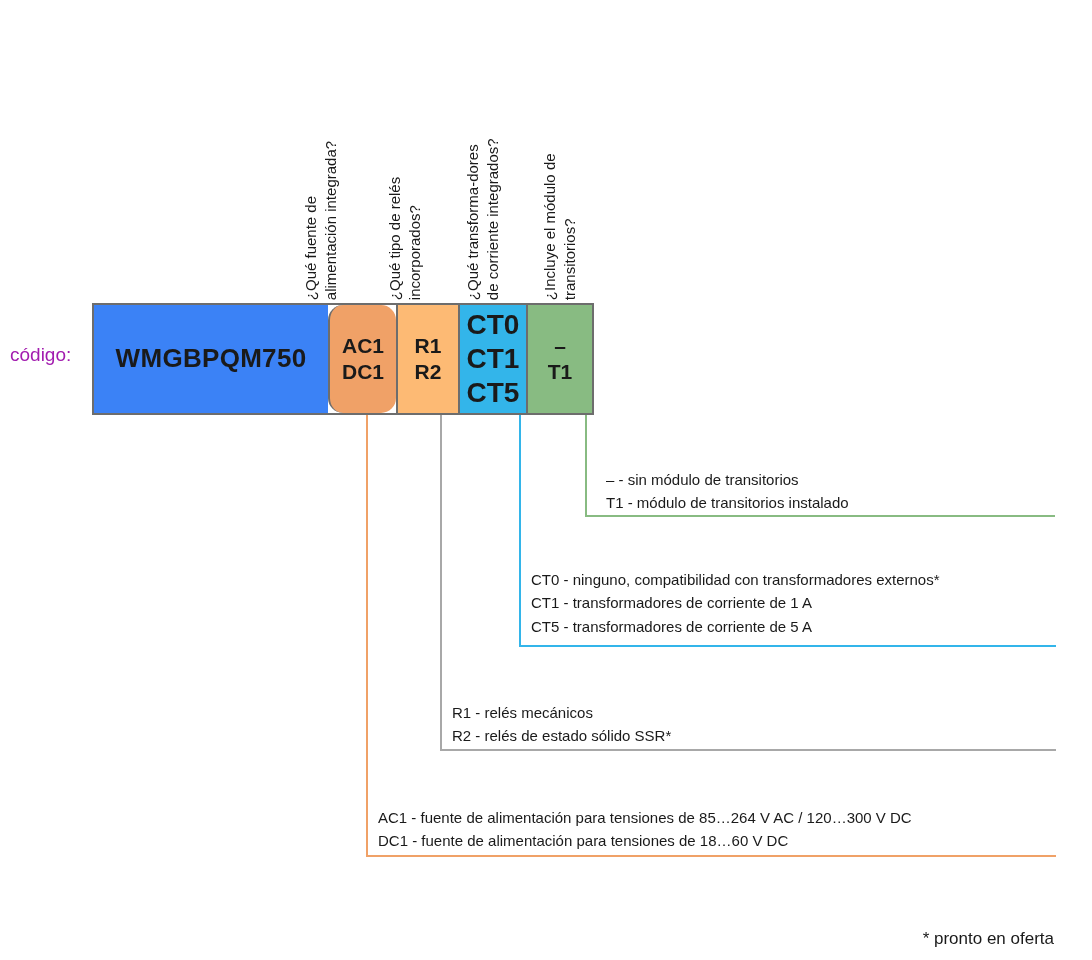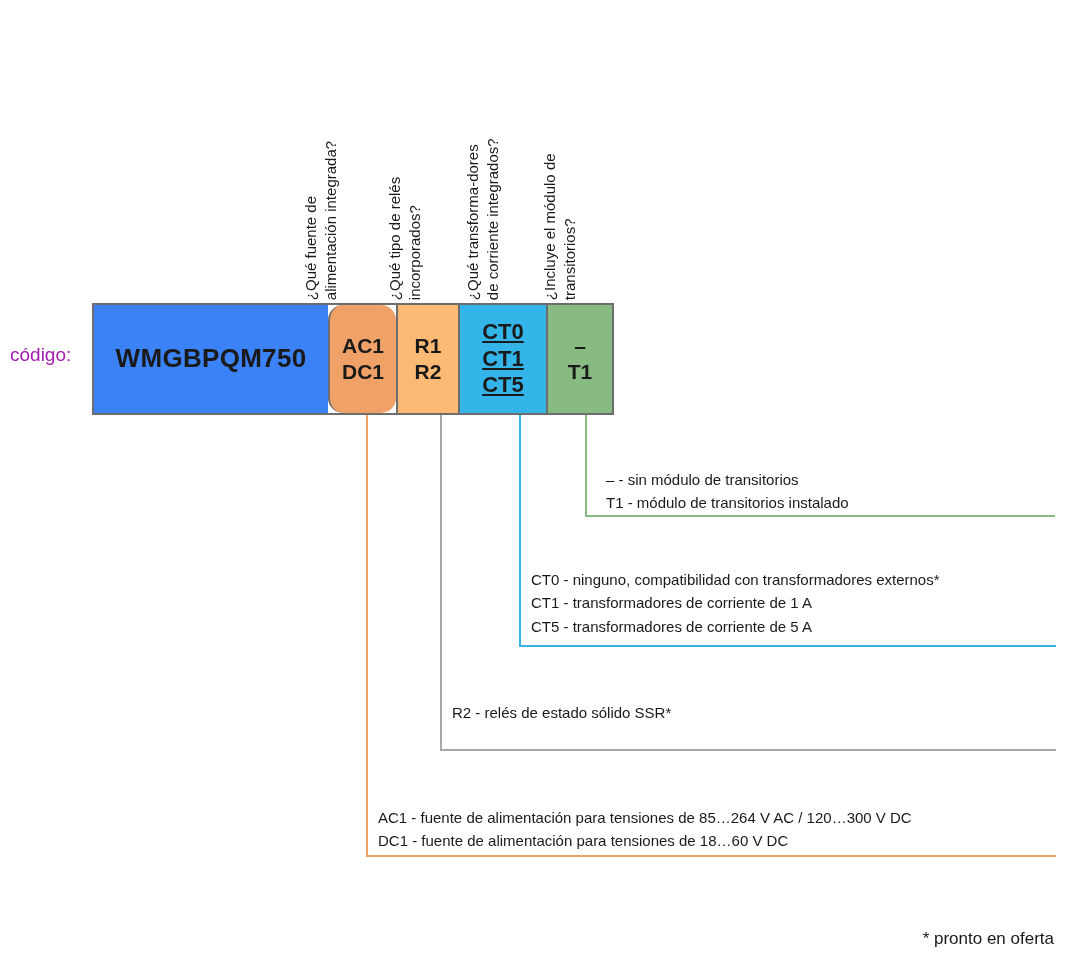--- a/index.html
+++ b/index.html
@@ -62,25 +62,24 @@
     border-left: 2px solid #6d6d6d;
     border-radius: 15px;
   }
   .seg-relay {
     width: 62px;
     background: #fdba74;
     font-size: 21px;
     border-left: 2px solid #6d6d6d;
   }
   .seg-ct {
-    width: 88px;
+    width: 68px;
     background: #33b5ea;
-    font-size: 22px;
-    border-left: 2px solid #6d6d6d;
-    text-decoration: underline;
+    font-size: 28px;
+    border-left: 2px solid #6d6d6d;
   }
   .seg-trans {
     width: 66px;
     background: #88bb82;
     font-size: 21px;
     border-left: 2px solid #6d6d6d;
   }
   .q-wrap {
     position: absolute;
     width: 20px;
@@ -201,20 +200,21 @@
   <span class="l">T1 - módulo de transitorios instalado</span>
 </div>
 
 <div class="desc" style="left:531px; top:568px;">
   <span class="l">CT0 - ninguno, compatibilidad con transformadores externos*</span>
   <span class="l">CT1 - transformadores de corriente de 1 A</span>
   <span class="l">CT5 - transformadores de corriente de 5 A</span>
 </div>
 
 <div class="desc" style="left:452px; top:701px;">
+  <span class="l">R1 - relés mecánicos</span>
   <span class="l">R2 - relés de estado sólido SSR*</span>
 </div>
 
 <div class="desc" style="left:378px; top:806px;">
   <span class="l">AC1 - fuente de alimentación para tensiones de 85…264 V AC / 120…300 V DC</span>
   <span class="l">DC1 - fuente de alimentación para tensiones de 18…60 V DC</span>
 </div>
 
 <div class="footnote">* pronto en oferta</div>
 

